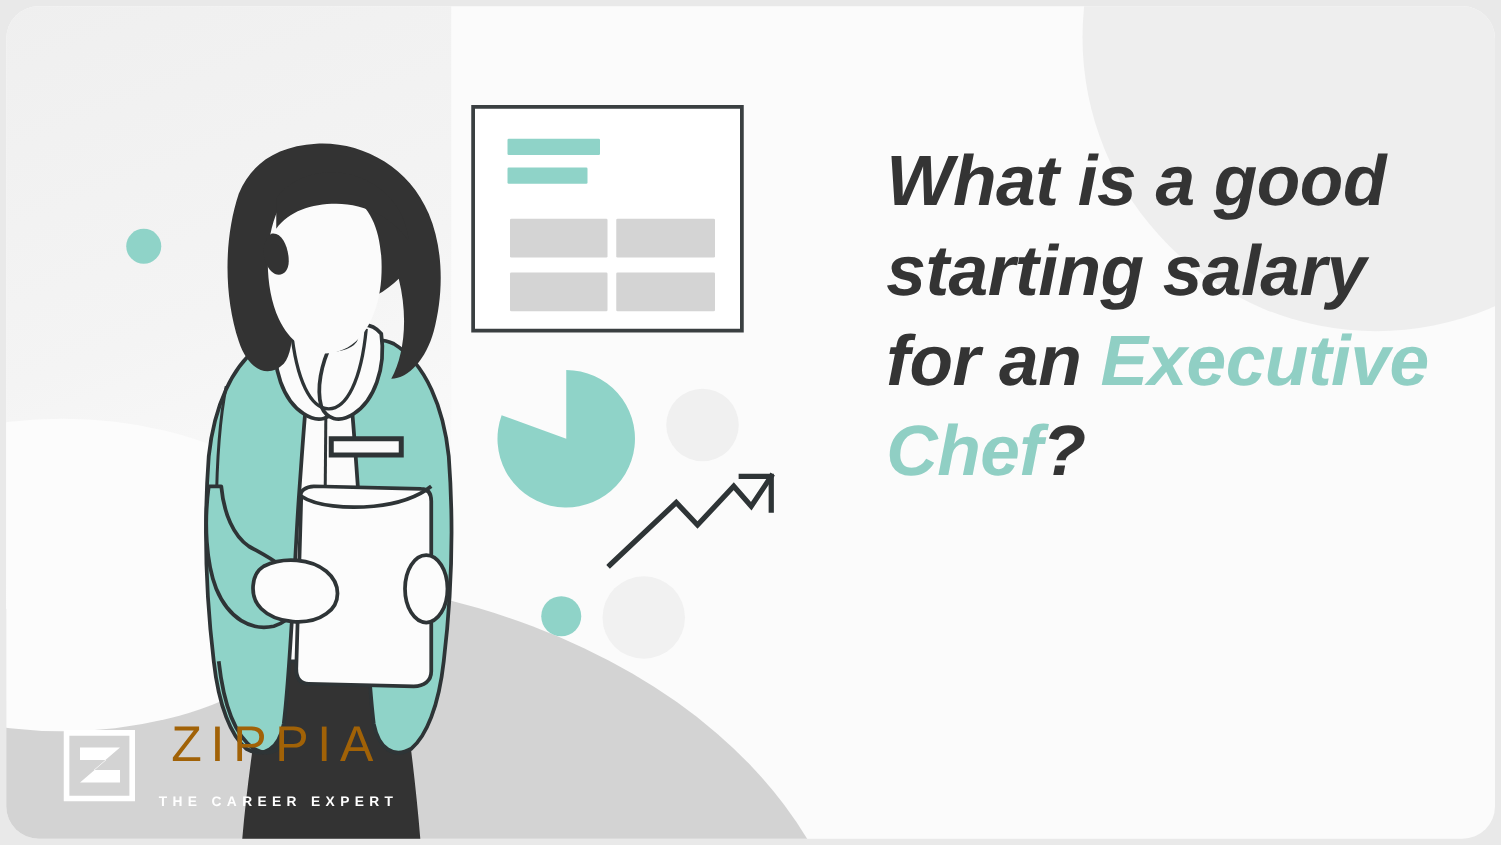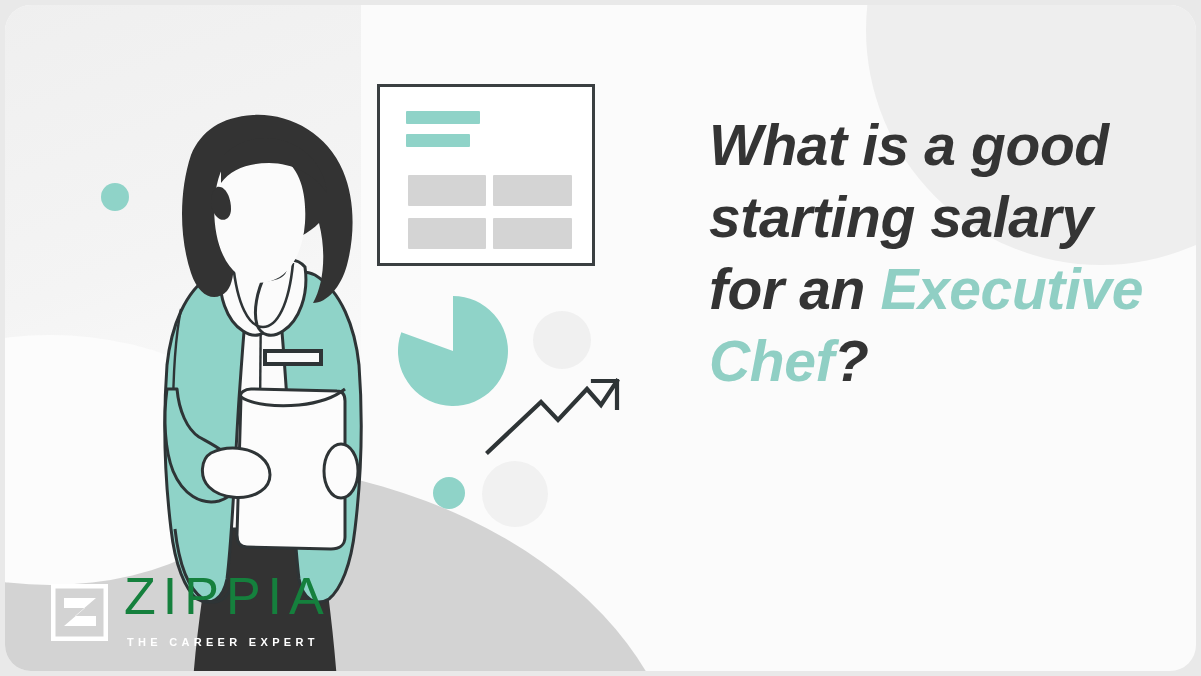--- a/index.html
+++ b/index.html
@@ -163,25 +163,26 @@
     width: 57px;
     height: 57px;
     flex: none;
   }
   #logo-text {
     margin-left: 16px;
     display: flex;
     flex-direction: column;
   }
   #logo-word {
-    font-size: 52px;
+    font-size: 40px;
     font-weight: normal;
-    color: #15803d;
+    color: #a16207;
     letter-spacing: 7px;
     line-height: 42px;
+    text-align: center;
   }
   #logo-tag {
     font-size: 11px;
     font-weight: bold;
     color: #ffffff;
     letter-spacing: 4.3px;
     line-height: 14px;
     margin-top: 18px;
     margin-left: 3px;
   }

